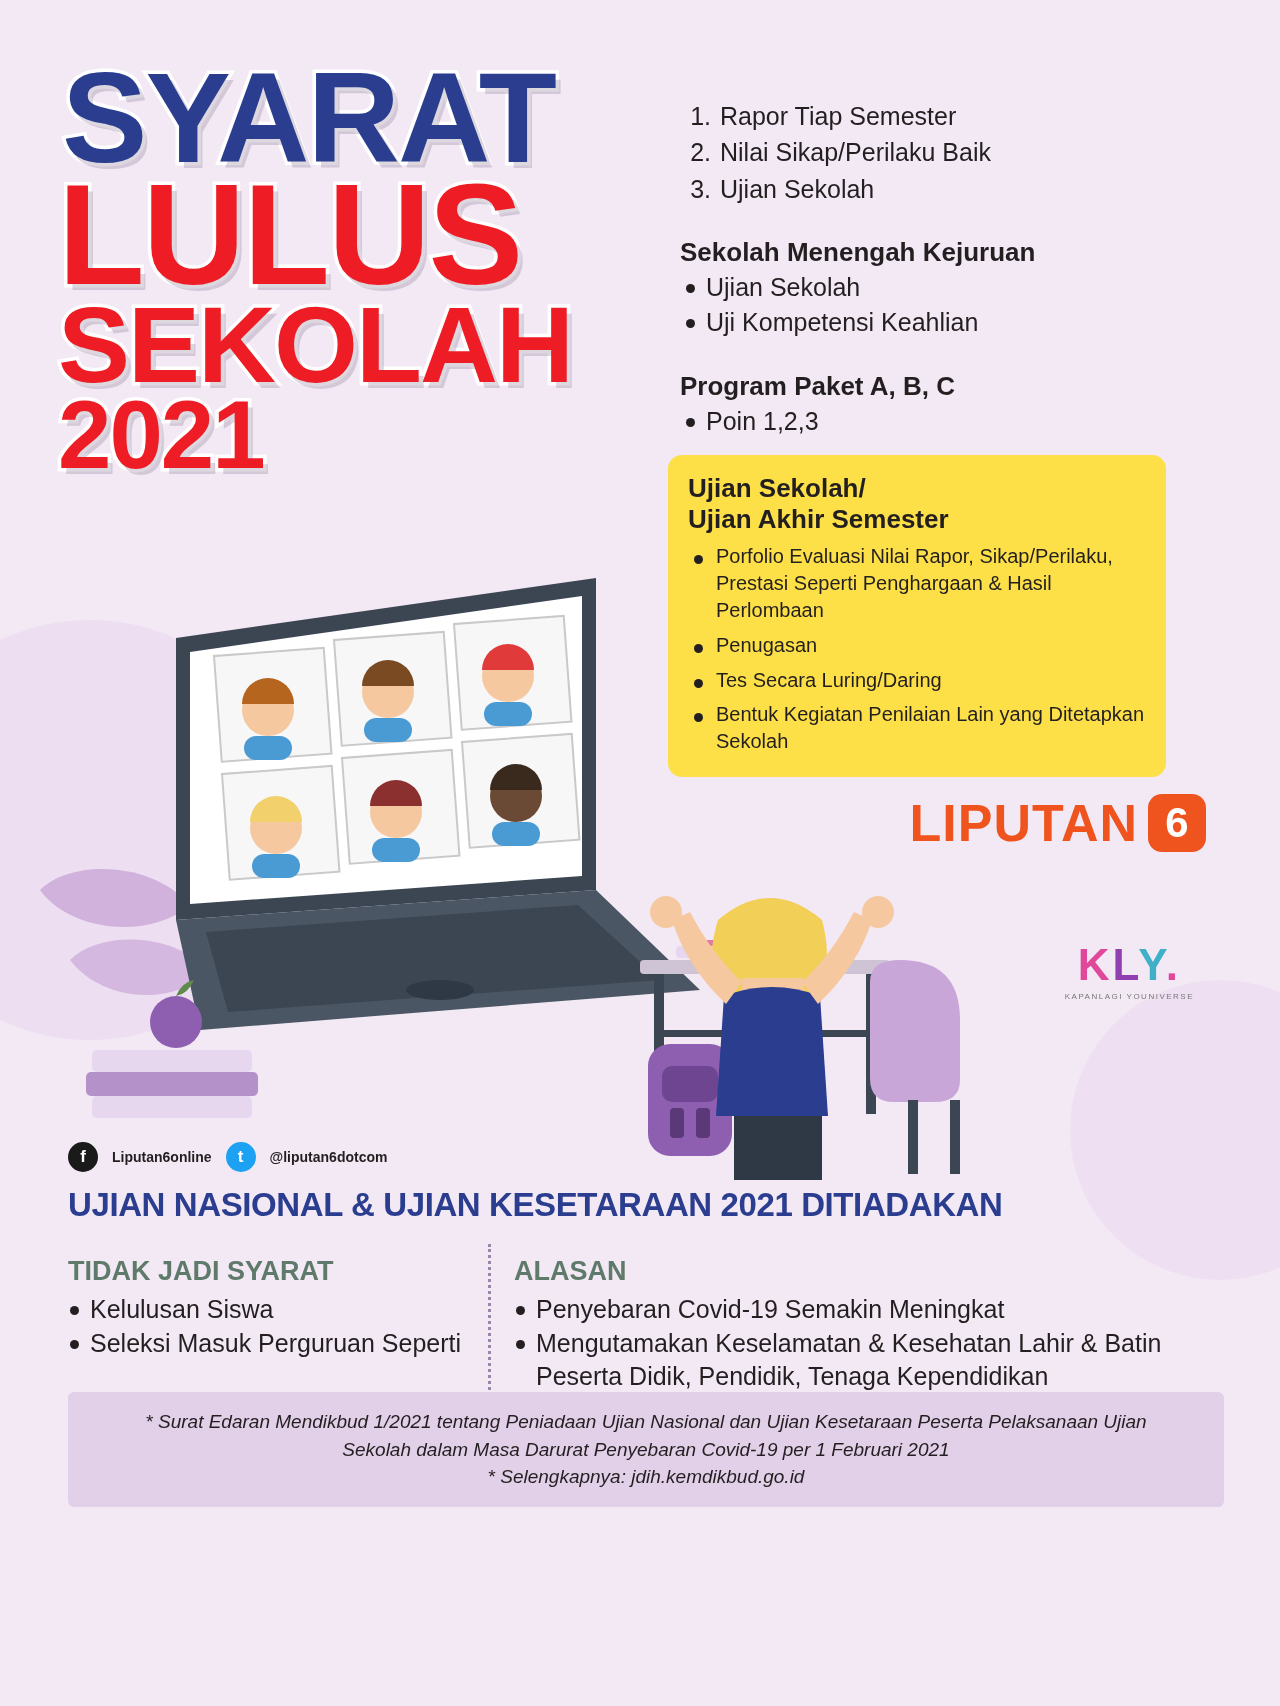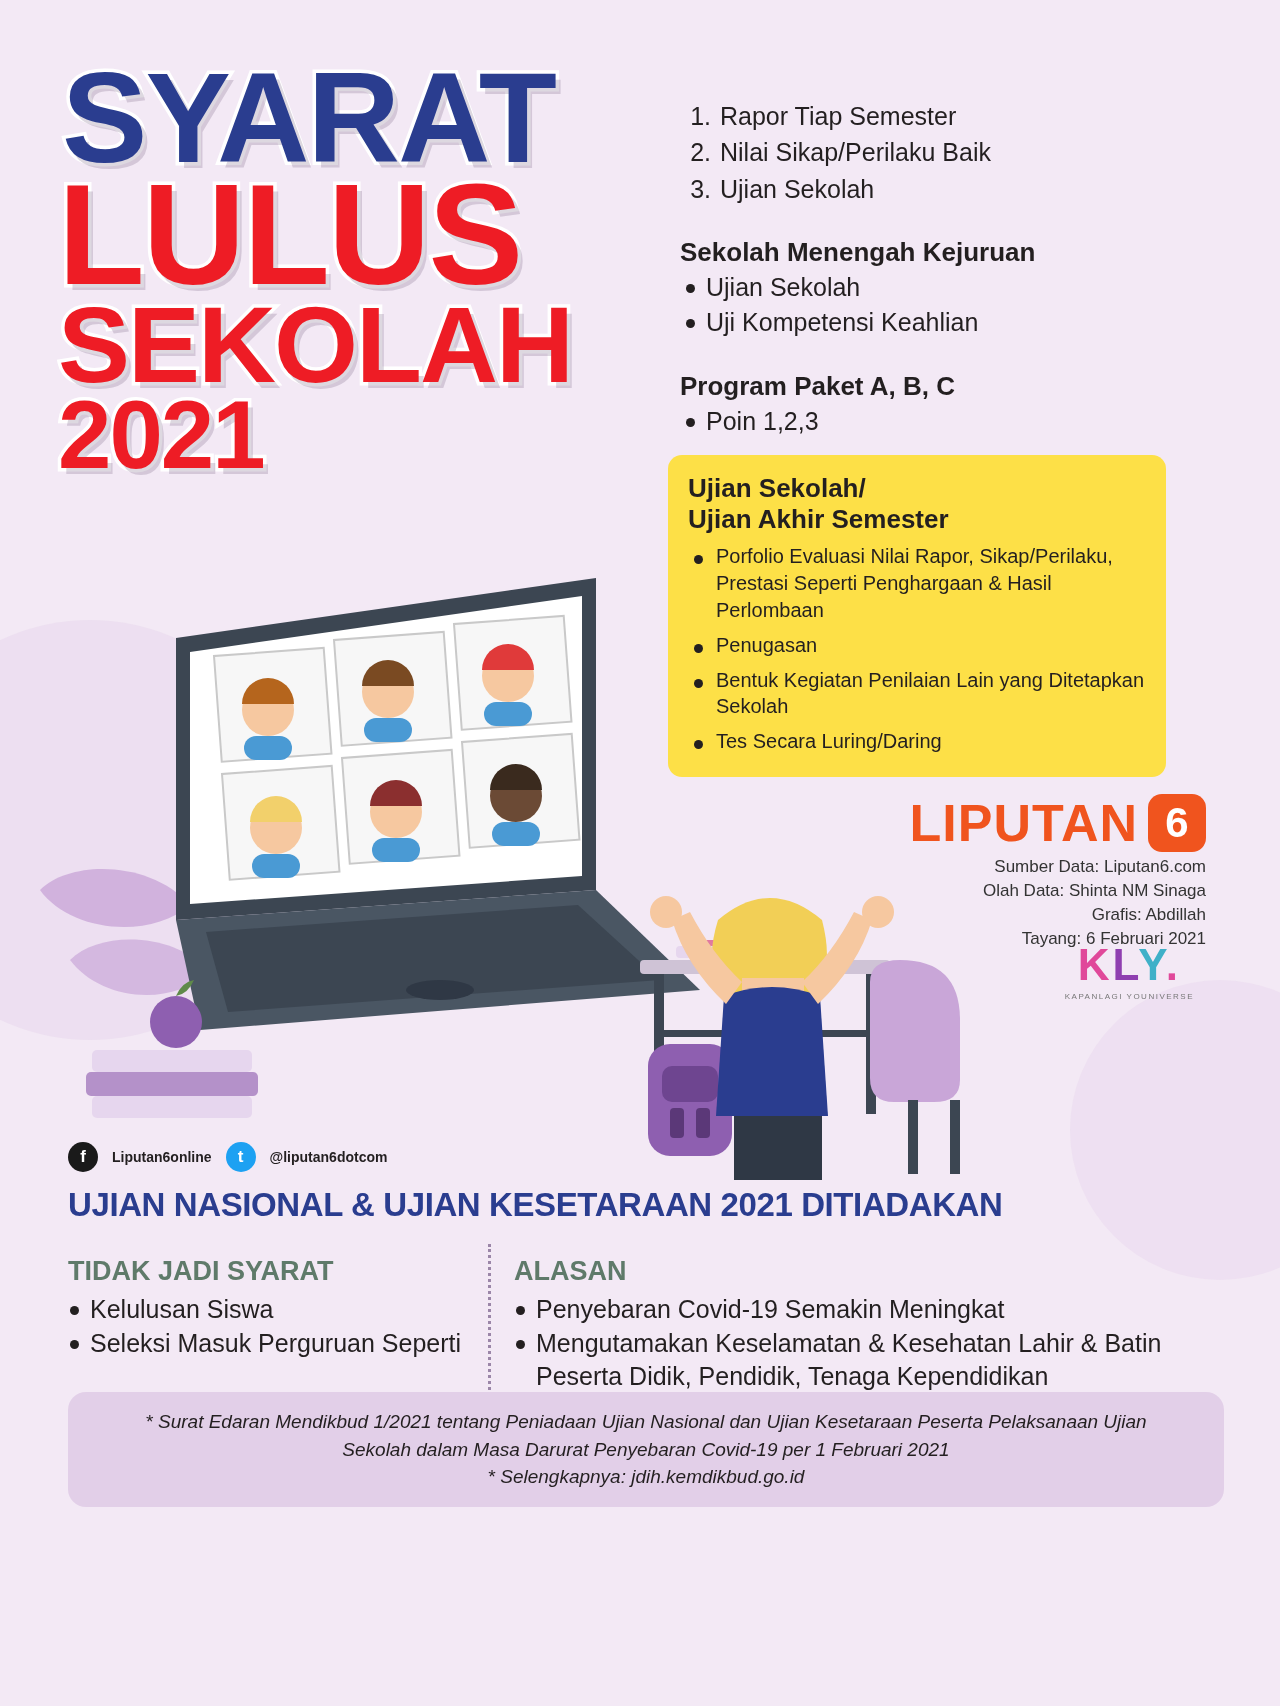--- a/index.html
+++ b/index.html
@@ -85,21 +85,21 @@
   .col-b{width:690px;}
   .col h3{margin:16px 0 6px 0;font-size:27px;font-weight:bold;color:#5f7a6a;}
   .col h3.alasan{color:#5f7a6a;}
   .col ul{list-style:none;margin:0;padding:0;}
   .col ul li{font-size:25px;line-height:1.34;position:relative;padding-left:22px;color:#231f20;}
   .col ul li:before{content:"";position:absolute;left:2px;top:13px;width:9px;height:9px;border-radius:50%;background:#231f20;}
 
   
   .note{
     position:absolute;left:68px;top:1392px;width:1108px;
-    background:#e2cfe8;border-radius:18px;padding:16px 24px;
+    background:#e2cfe8;border-radius:6px;padding:16px 24px;
     font-style:italic;font-size:19px;line-height:1.45;text-align:center;color:#231f20;z-index:7;
   }
 </style>
 </head>
 <body>
 
 <div class="poster">
 
   <div class="blob blob1"></div>
   <div class="blob blob2"></div>
@@ -216,36 +216,30 @@
       <li>Ujian Akhir Semester</li>
     </ul>
   </div>
 
   <div class="infobox">
     <div class="ib-title">Ujian Sekolah/</div>
     <div class="ib-title">Ujian Akhir Semester</div>
     <ul class="bullets">
       <li>Porfolio Evaluasi Nilai Rapor, Sikap/Perilaku, Prestasi Seperti Penghargaan &amp; Hasil Perlombaan</li>
       <li>Penugasan</li>
+      <li>Tes Secara Luring/Daring</li>
       <li>Bentuk Kegiatan Penilaian Lain yang Ditetapkan Sekolah</li>
-      <li>Tes Secara Luring/Daring</li>
     </ul>
   </div>
 
   <div class="l6">
     <span class="word">LIPUTAN</span>
     <span class="six">6</span>
   </div>
 
-  <div class="credits">
-    <div>Sumber Data: Liputan6.com</div>
-    <div>Olah Data: Shinta NM Sinaga</div>
-    <div>Grafis: Abdillah</div>
-    <div>Tayang: 6 Februari 2021</div>
-  </div>
 
   <div class="kly">
     <div class="kly-main">
       <span class="k">K</span><span class="l">L</span><span class="y">Y</span><span class="k">.</span>
     </div>
     <div class="kly-sub">KAPANLAGI YOUNIVERSE</div>
   </div>
 
   <div class="social">
     <span class="soc-ic fb">f</span>

